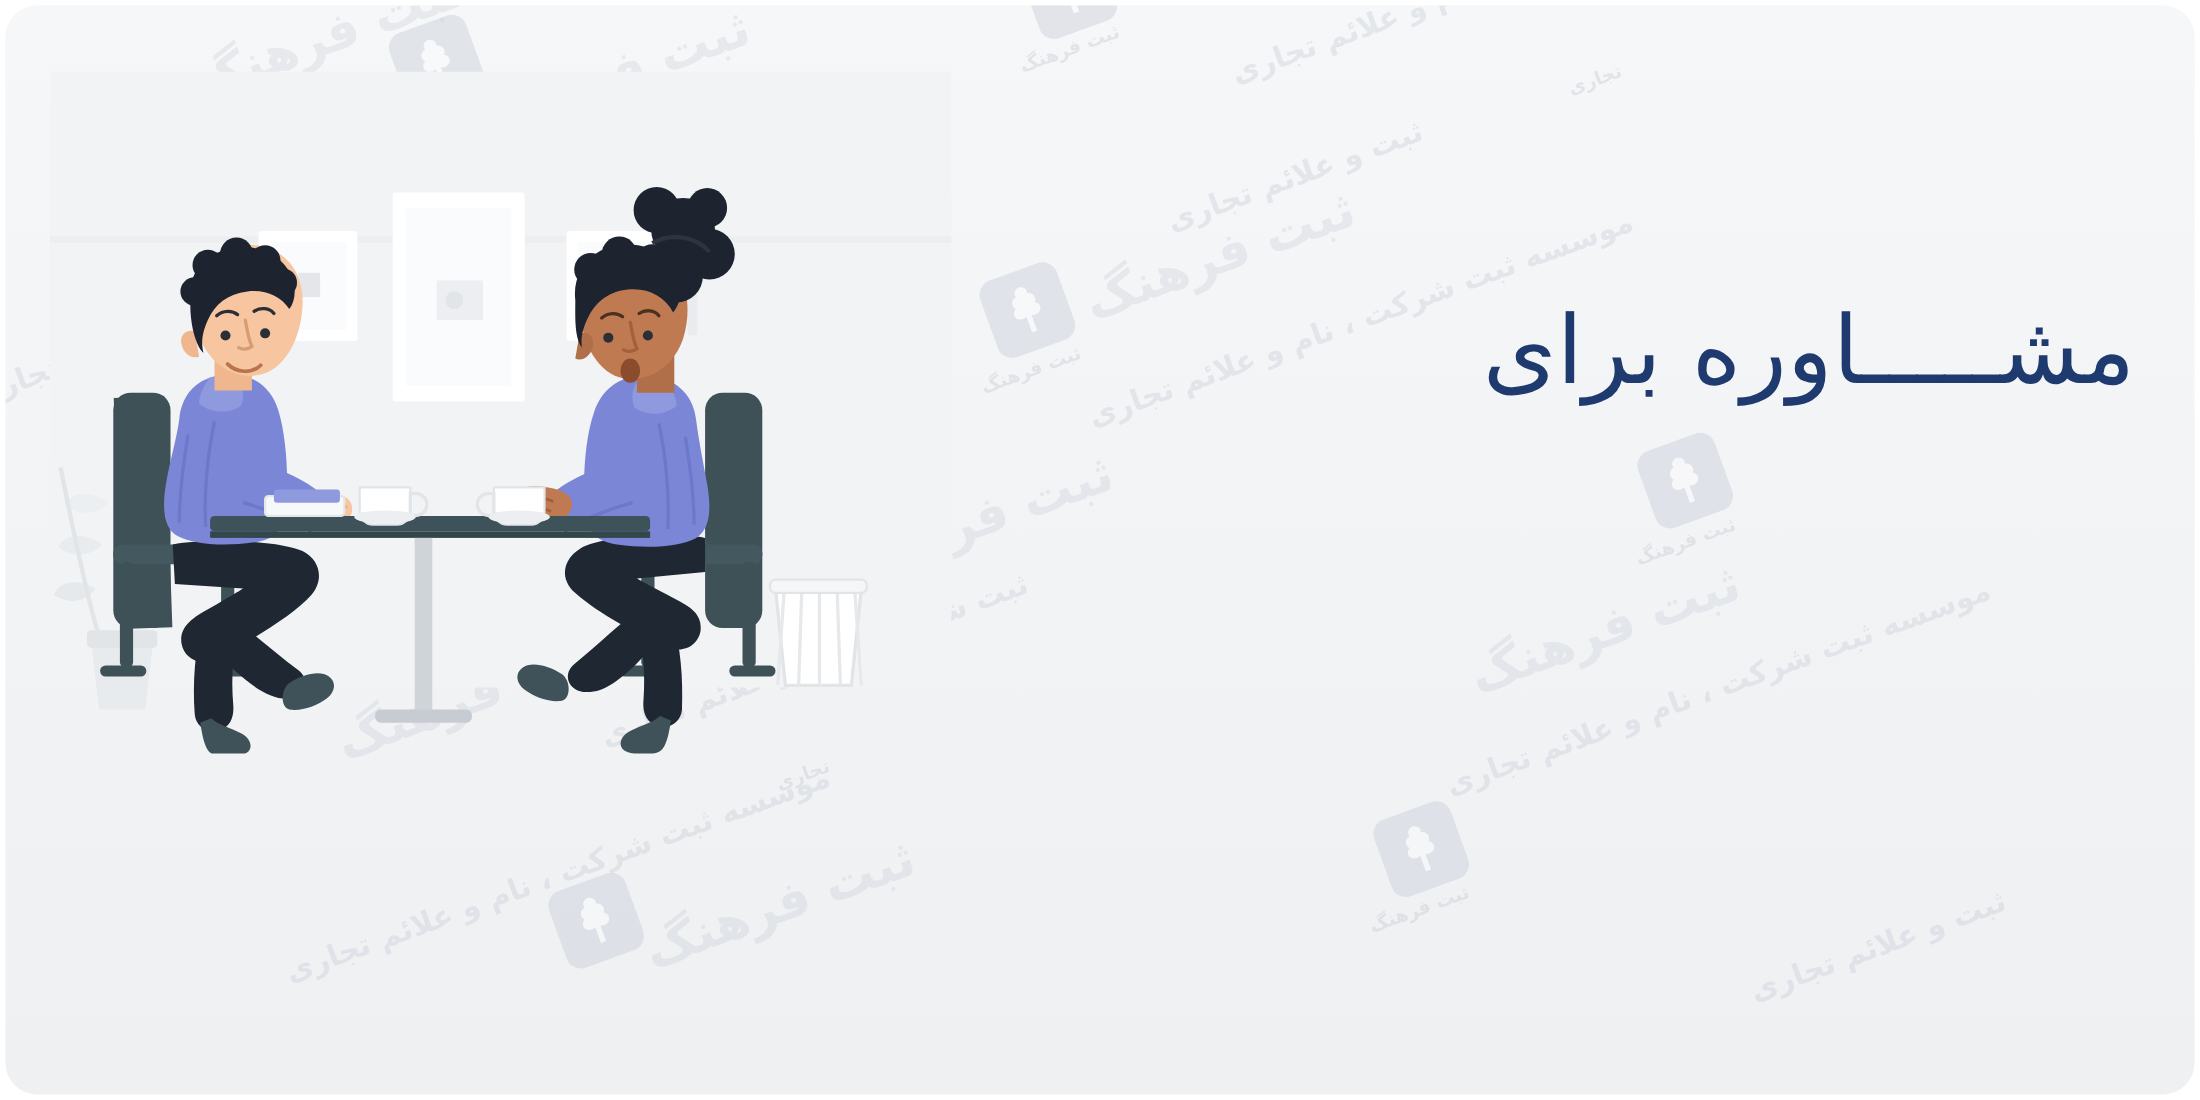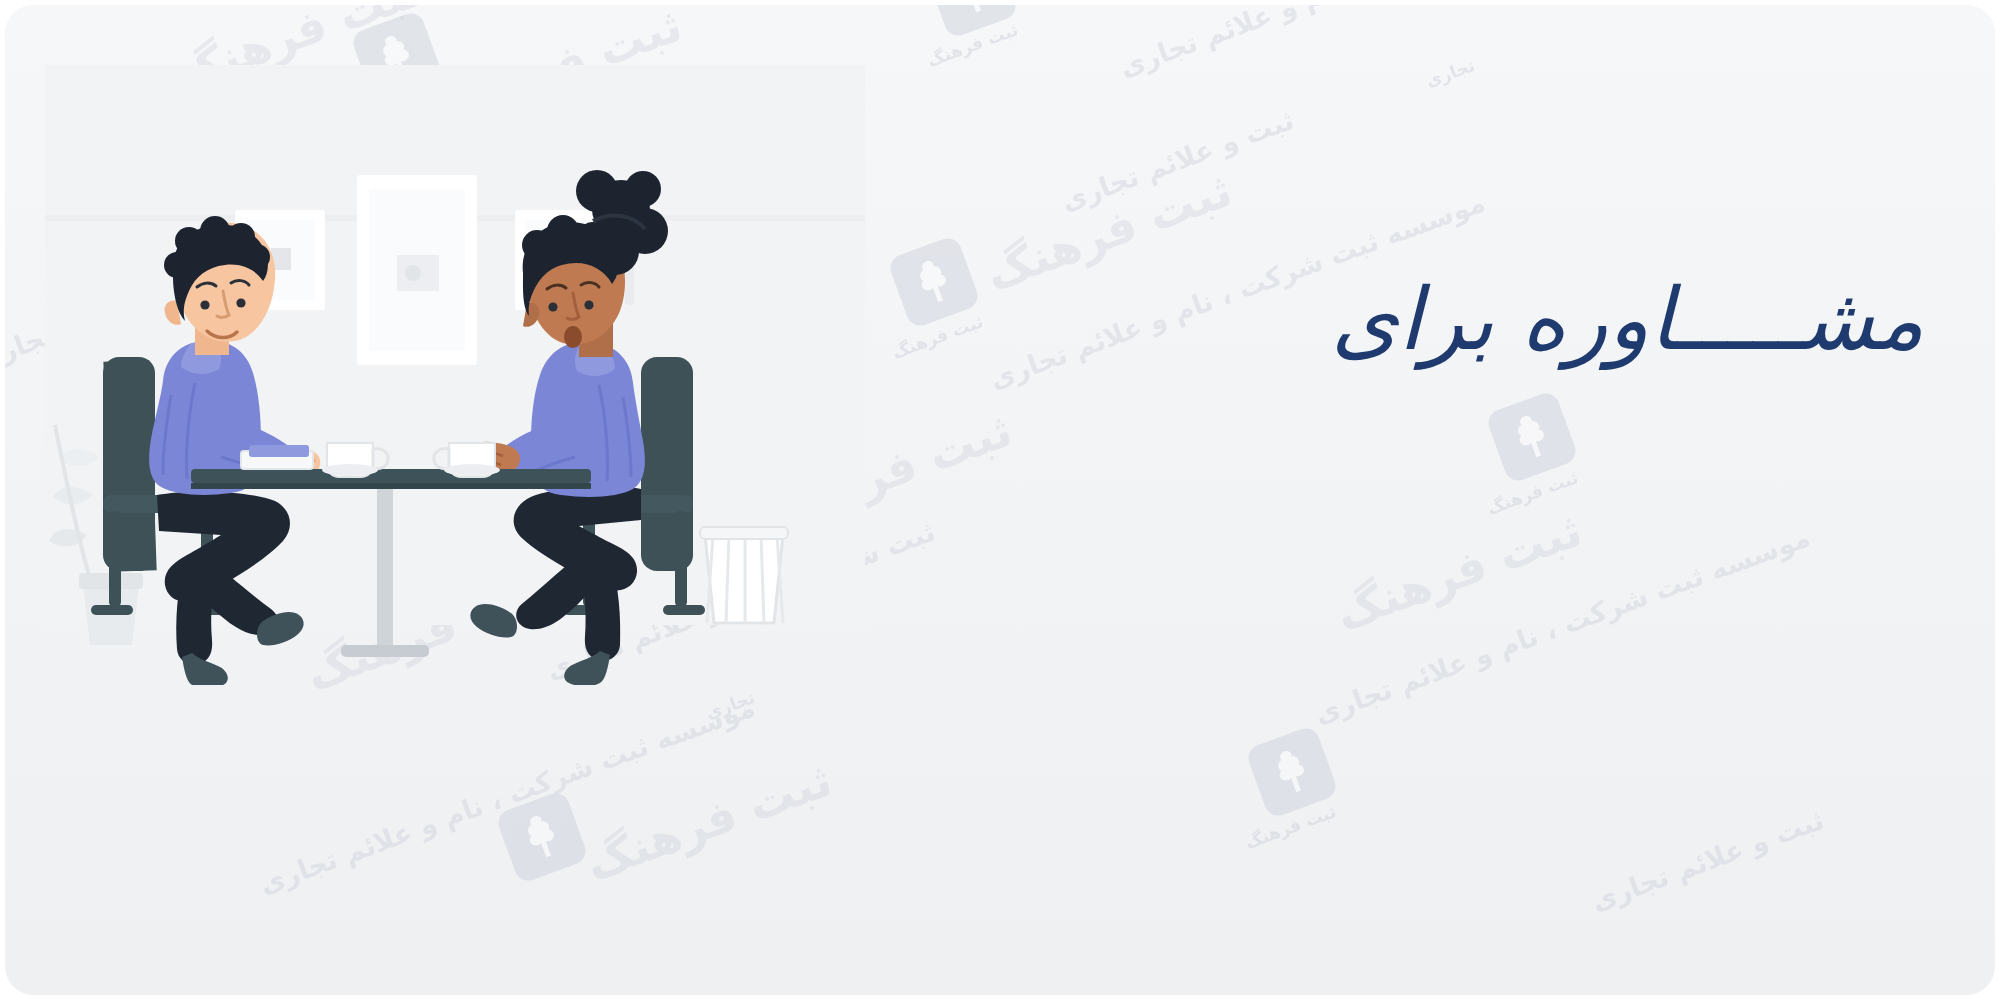--- a/index.html
+++ b/index.html
@@ -43,28 +43,27 @@
   }
   .wm-logo svg{width:72%;height:72%;fill:#ffffff;opacity:.92;}
 
   
   .scene{position:absolute;left:40px;top:60px;width:820px;height:620px;}
   .scene svg{width:100%;height:100%;display:block;}
 
   
   .headline{
     position:absolute;
-    right:71px;
+    right:54px;
     top:268px;
     width:840px;
     text-align:right;
     direction:rtl;
     color:#1e3a72;
     z-index:6;
-    font-style:italic;
   }
   .line1{
     font-size:86px;
     line-height:1.08;
     font-weight:400;
     letter-spacing:0px;
     color:#1f3a6e;
     white-space:nowrap;
   }
   .line2{

